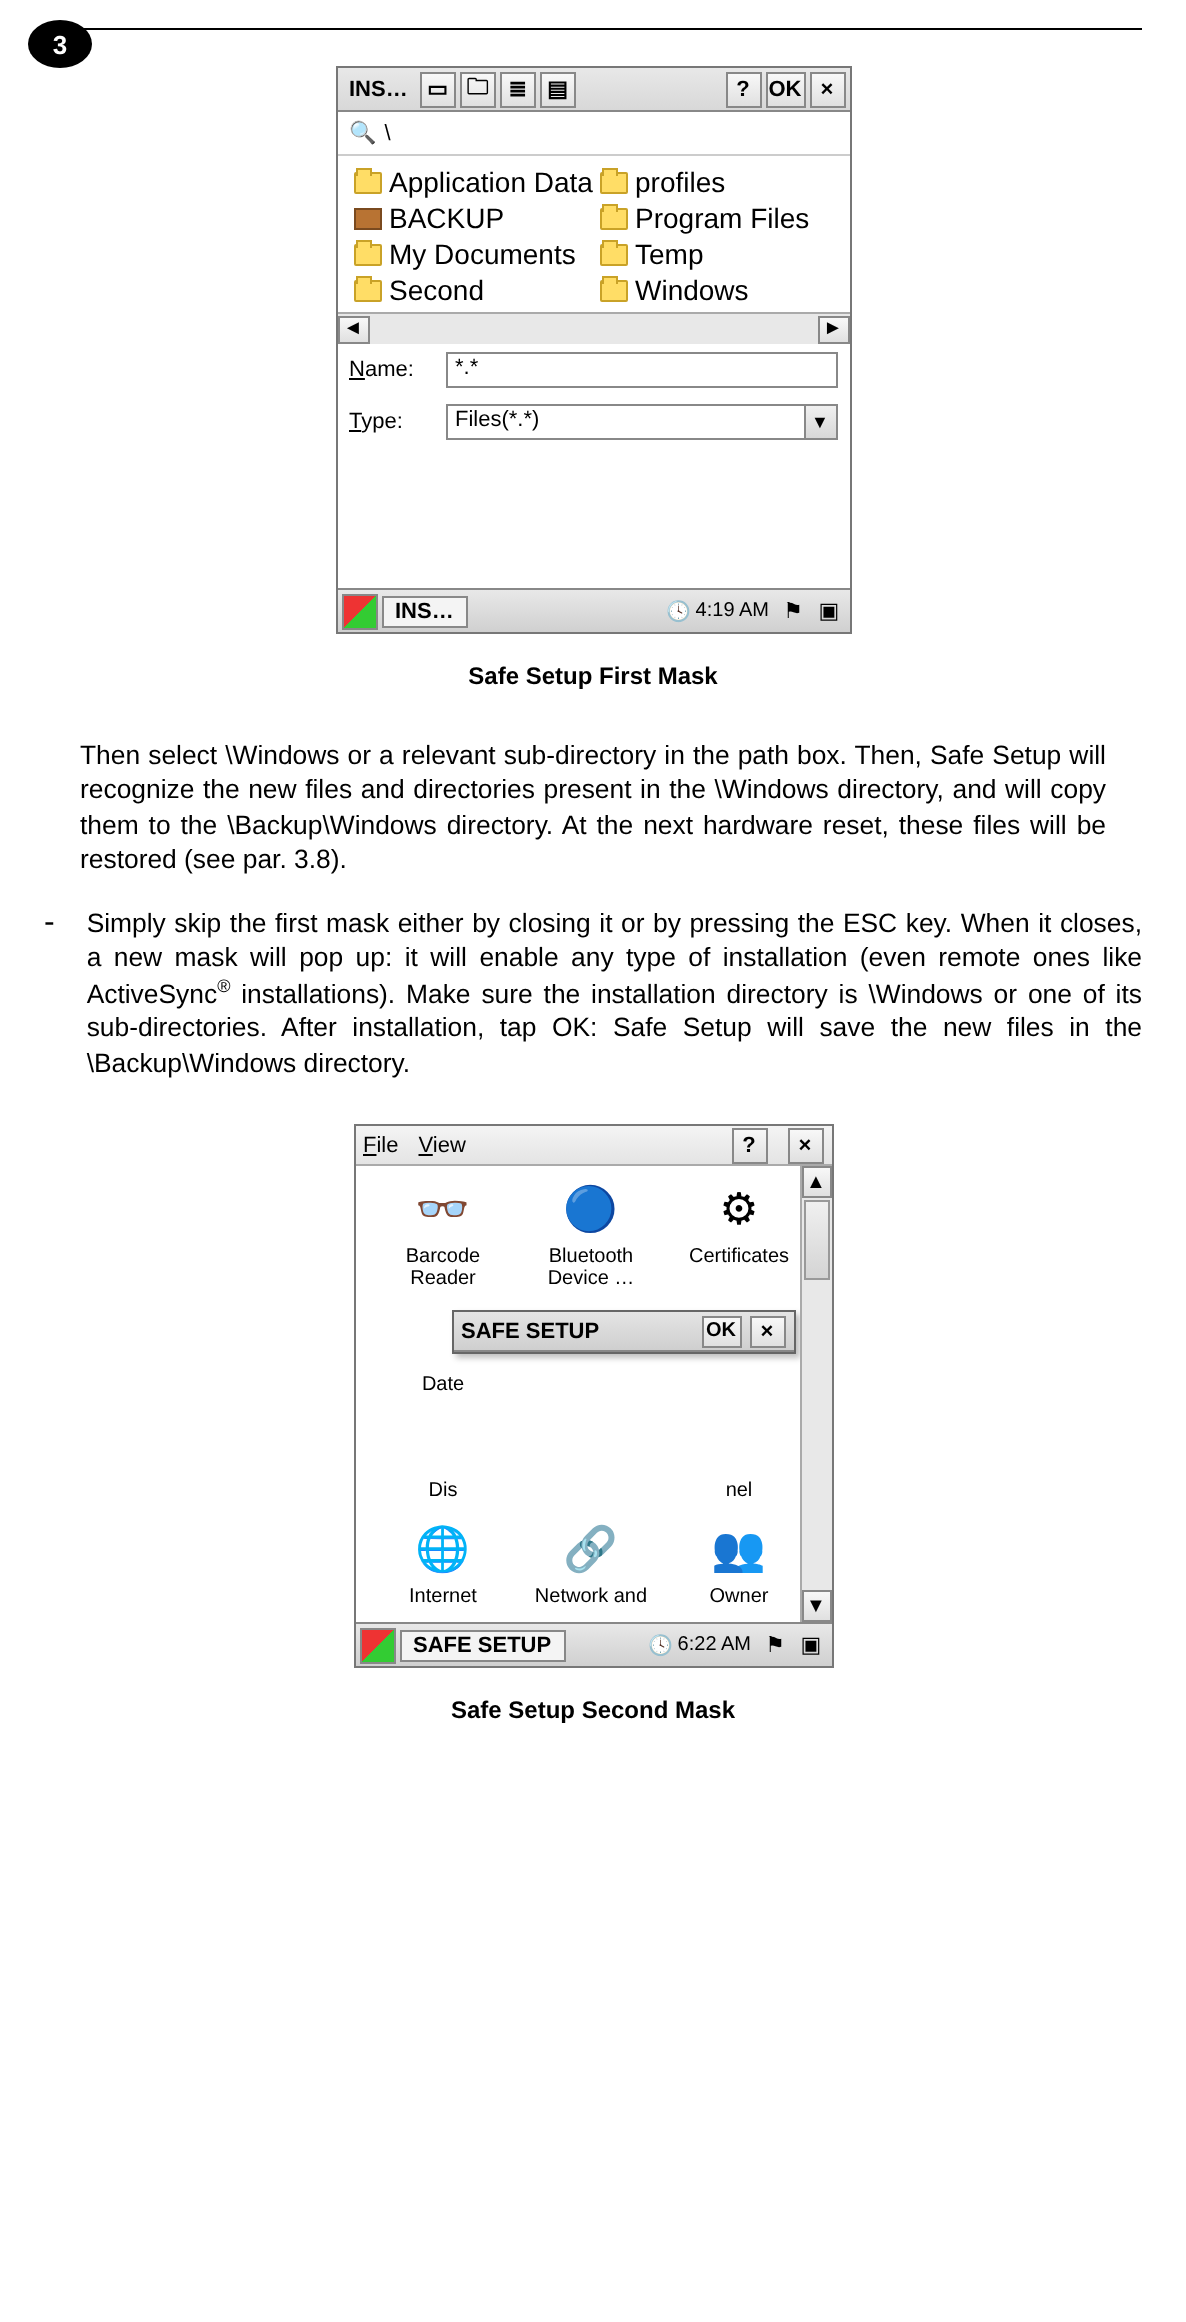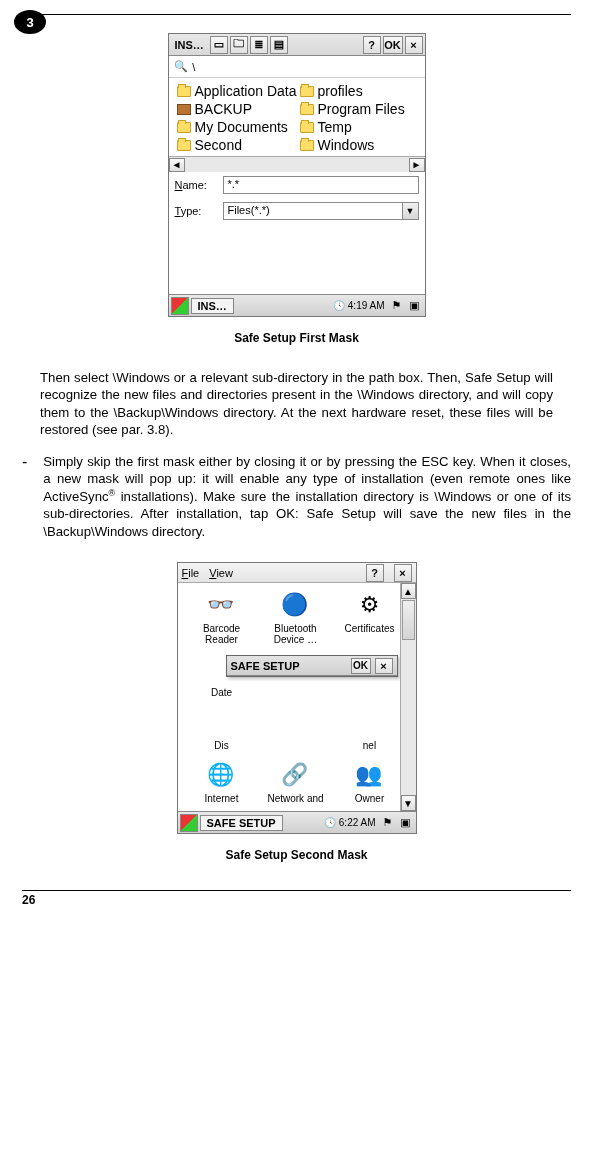--- a/index.html
+++ b/index.html
@@ -452,14 +452,13 @@
           <span>🕓</span>
           <span>6:22 AM</span>
         </div>
       <div class="tray-ic">⚑</div>
       <div class="tray-ic">▣</div>
     </div>
   </div>
 
   <div class="caption">Safe Setup Second Mask</div>
 
-  <div class="footer">26</div>
 </div>
 
 </body></html>

